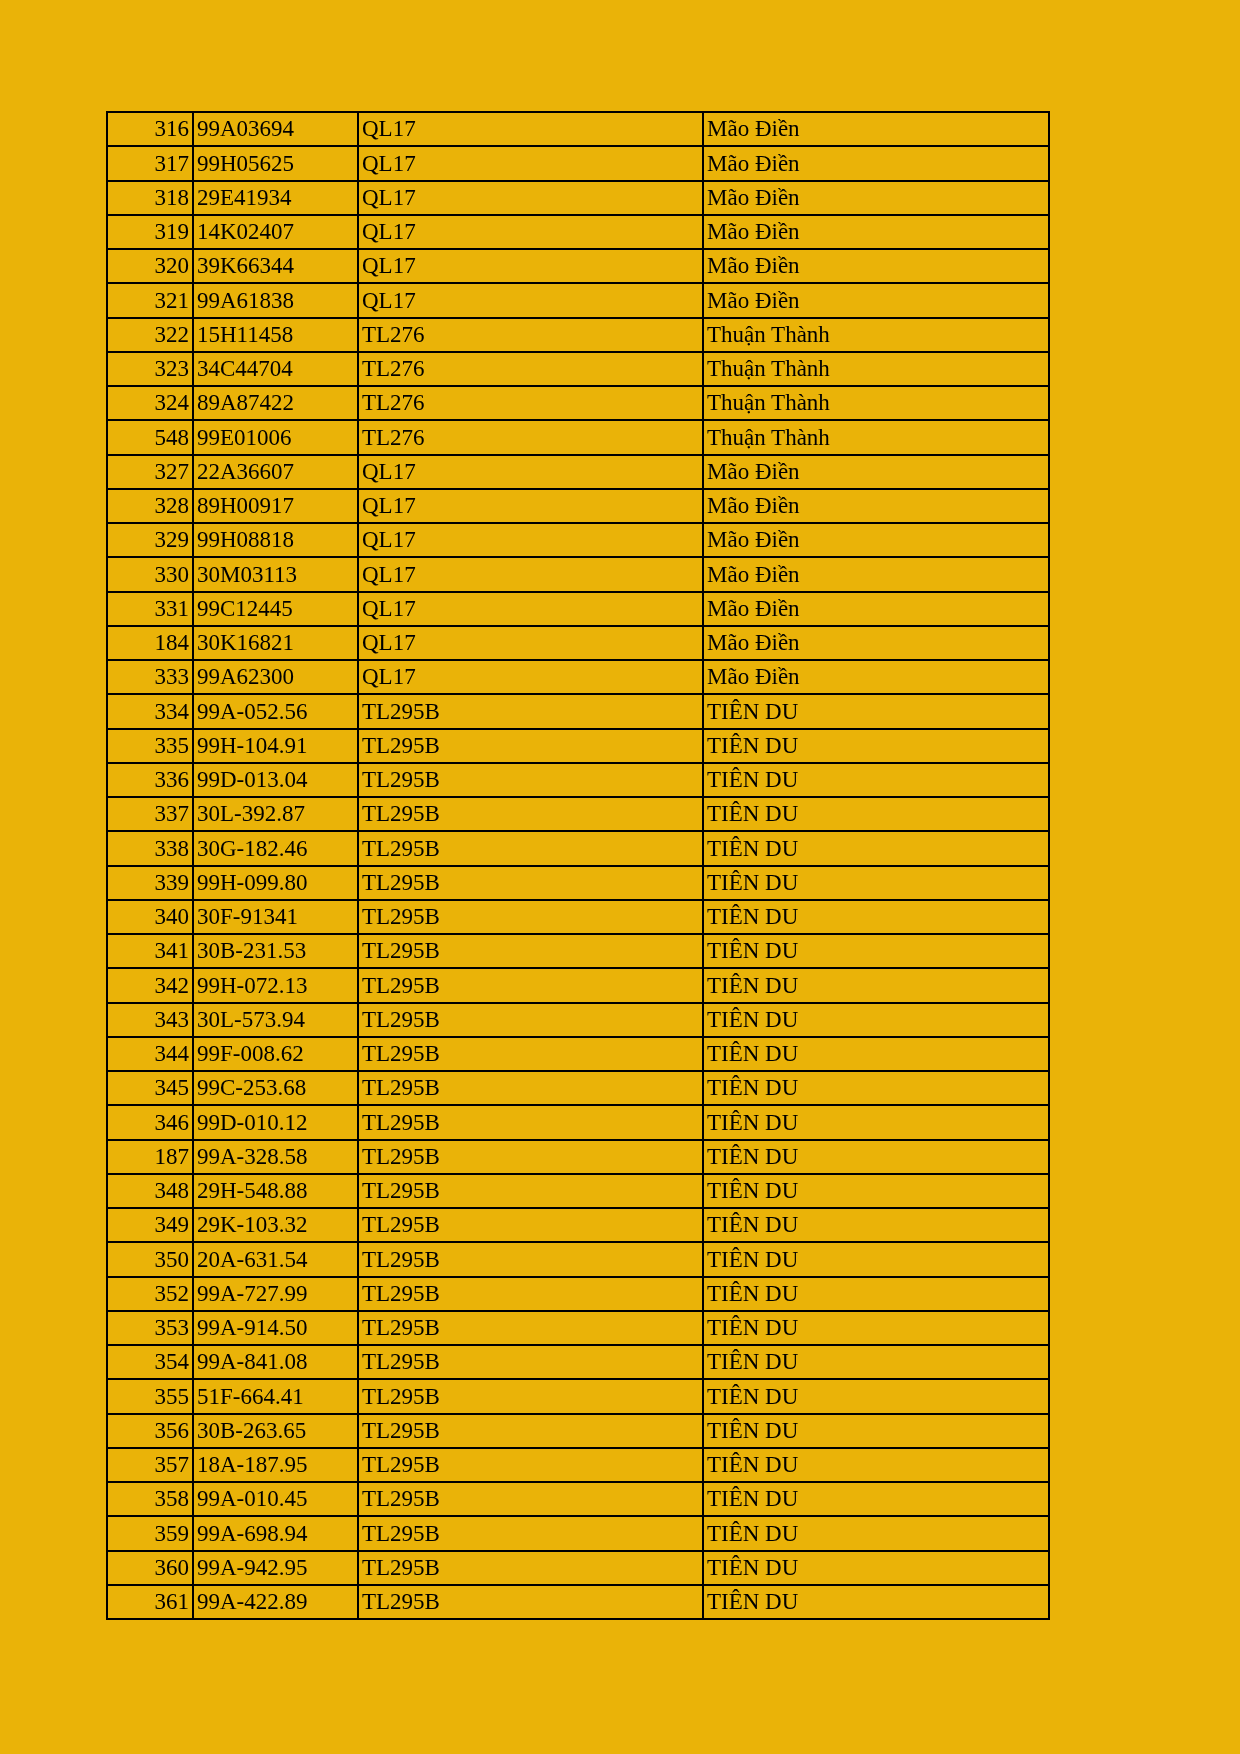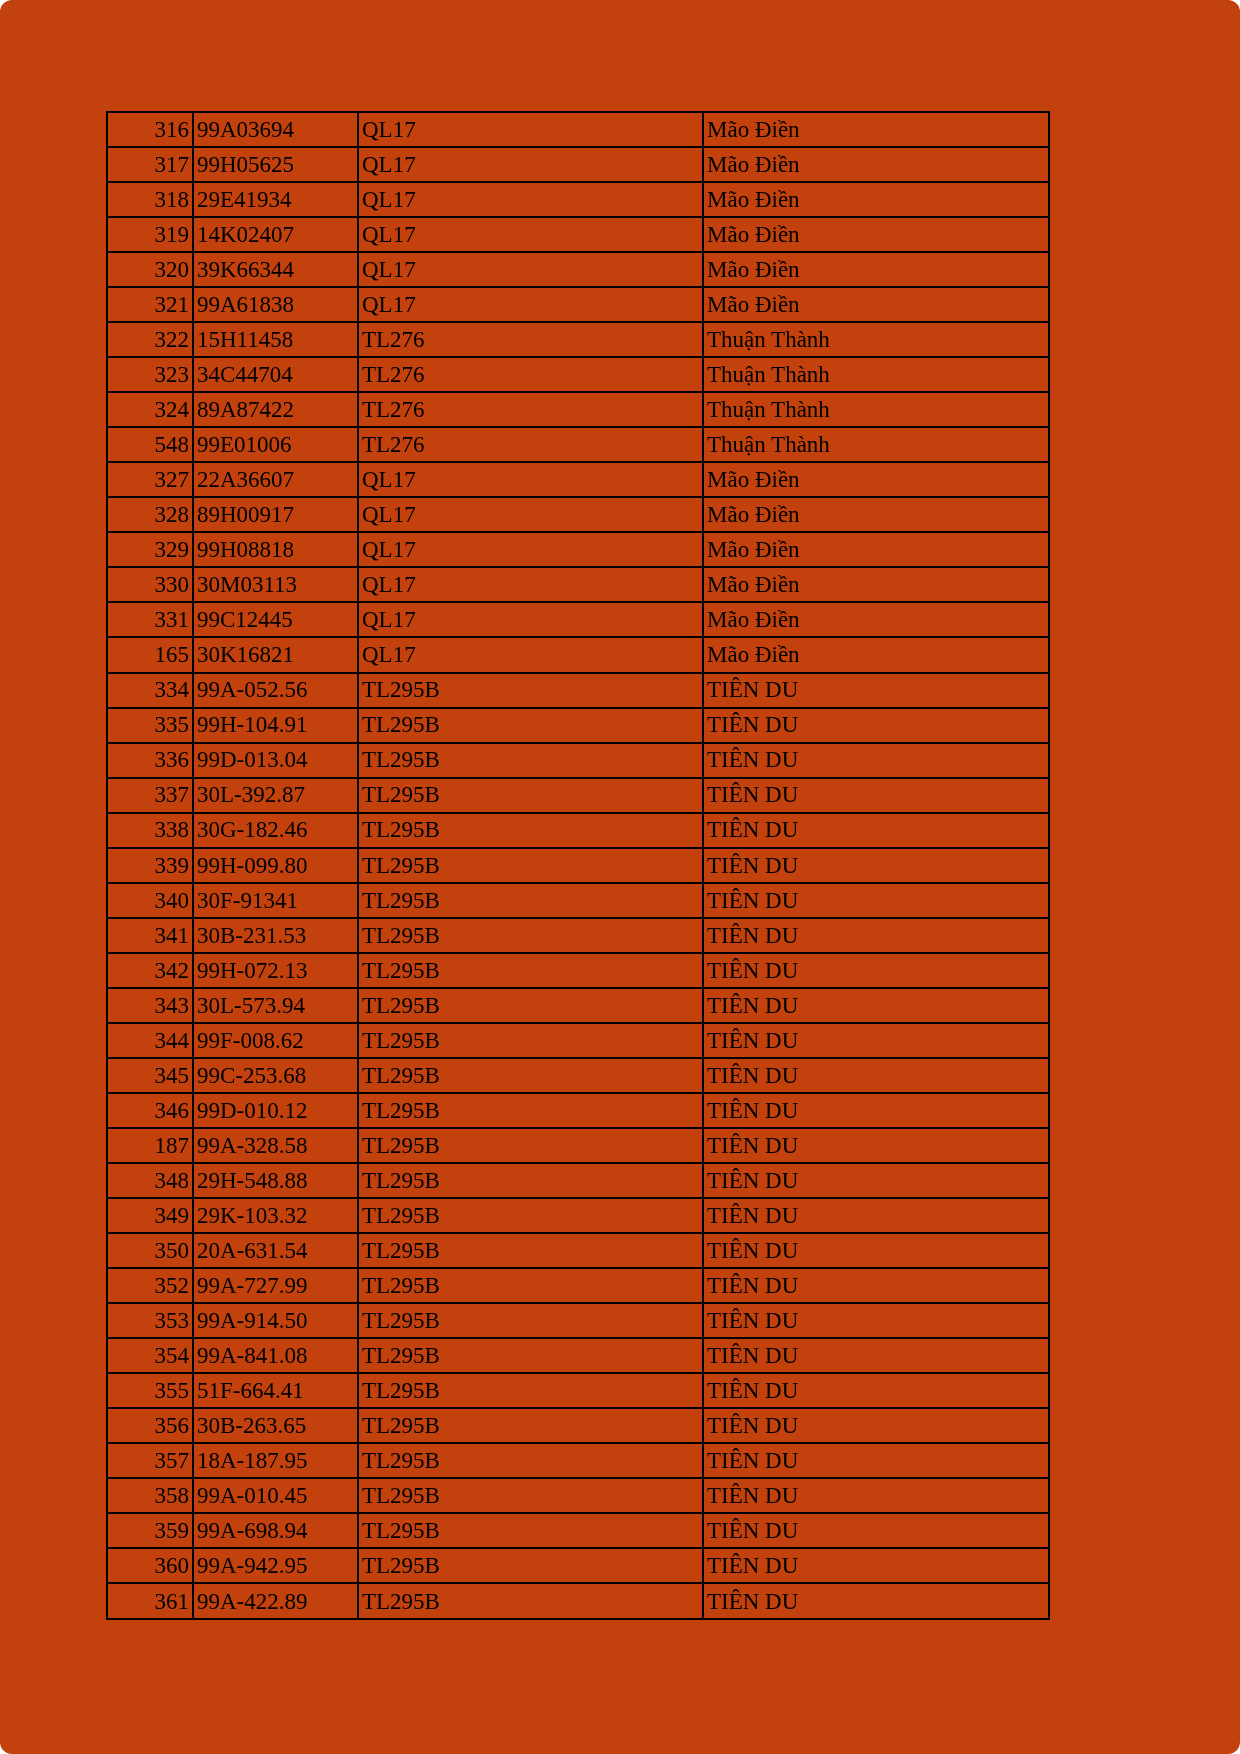--- a/index.html
+++ b/index.html
@@ -12,22 +12,21 @@
     height: 1754px;
     position: relative;
     font-family: "Liberation Serif", "DejaVu Serif", serif;
     color: #000000;
   }
   .page {
     position: absolute;
     left: 0; top: 0;
     width: 1240px;
     height: 1754px;
-    background: #c2410c;
-    border-radius: 12px;
+    background: #eab308;
   }
   table.vehicle-table {
     position: absolute;
     left: 106px;
     top: 111px;
     width: 942px;
     height: 1509px;
     border-collapse: collapse;
     table-layout: fixed;
   }
@@ -145,22 +144,28 @@
           <td class="cell-road">QL17</td>
           <td class="cell-district">Mão Điền</td>
         </tr>
         <tr>
           <td class="cell-index">331</td>
           <td class="cell-plate">99C12445</td>
           <td class="cell-road">QL17</td>
           <td class="cell-district">Mão Điền</td>
         </tr>
         <tr>
-          <td class="cell-index">165</td>
+          <td class="cell-index">184</td>
           <td class="cell-plate">30K16821</td>
+          <td class="cell-road">QL17</td>
+          <td class="cell-district">Mão Điền</td>
+        </tr>
+        <tr>
+          <td class="cell-index">333</td>
+          <td class="cell-plate">99A62300</td>
           <td class="cell-road">QL17</td>
           <td class="cell-district">Mão Điền</td>
         </tr>
         <tr>
           <td class="cell-index">334</td>
           <td class="cell-plate">99A-052.56</td>
           <td class="cell-road">TL295B</td>
           <td class="cell-district">TIÊN DU</td>
         </tr>
         <tr>

